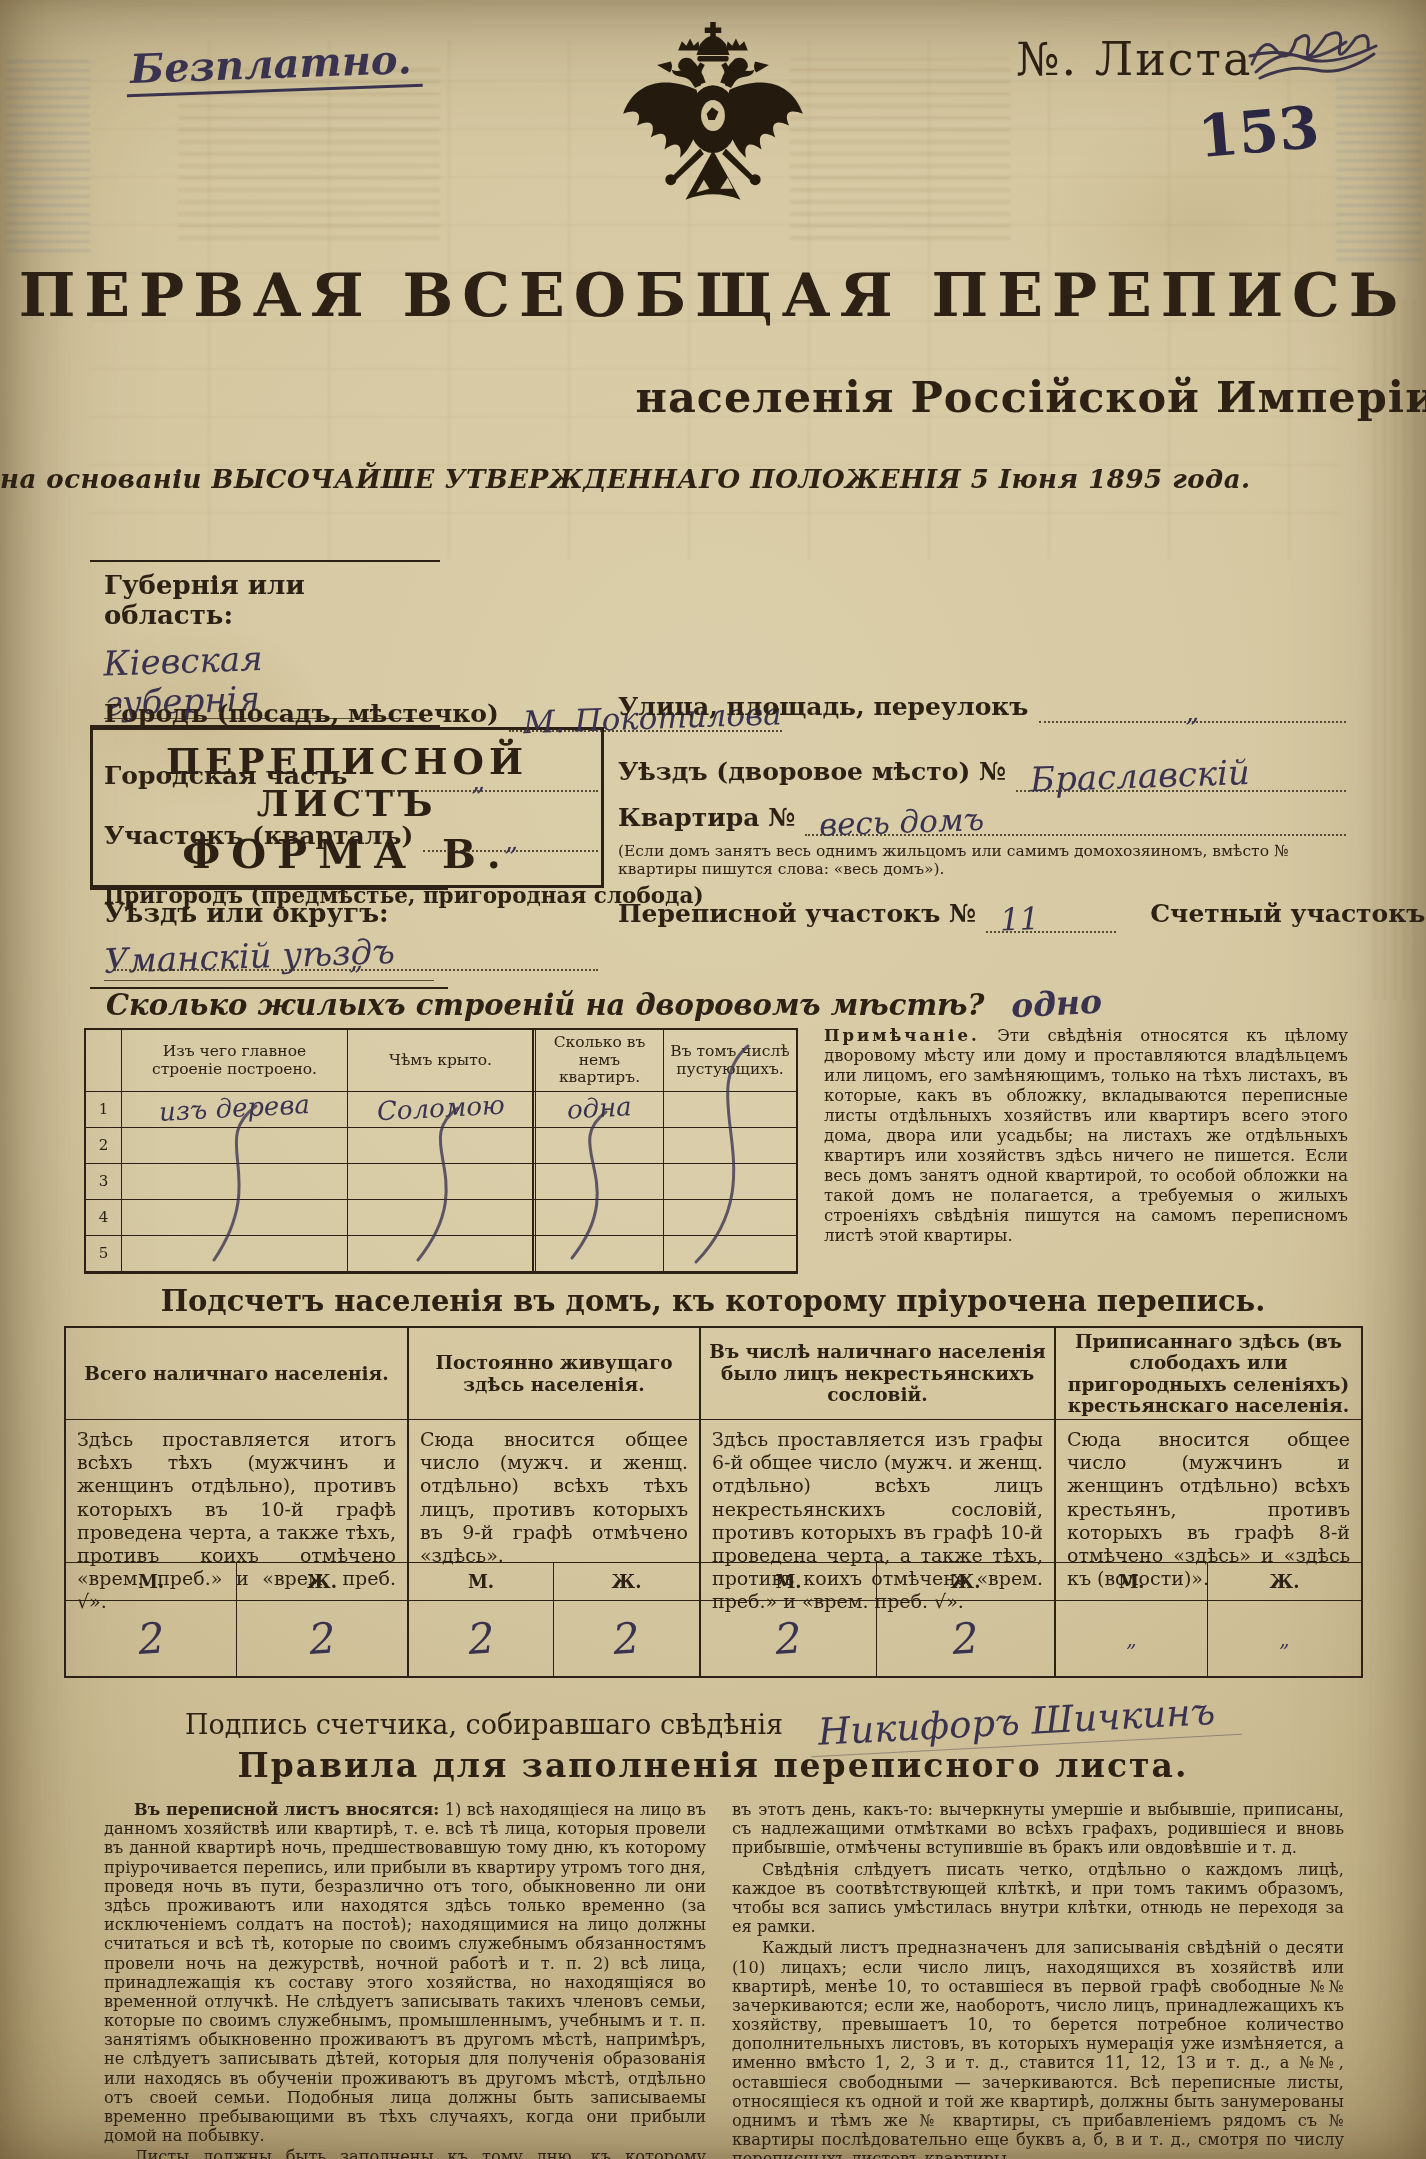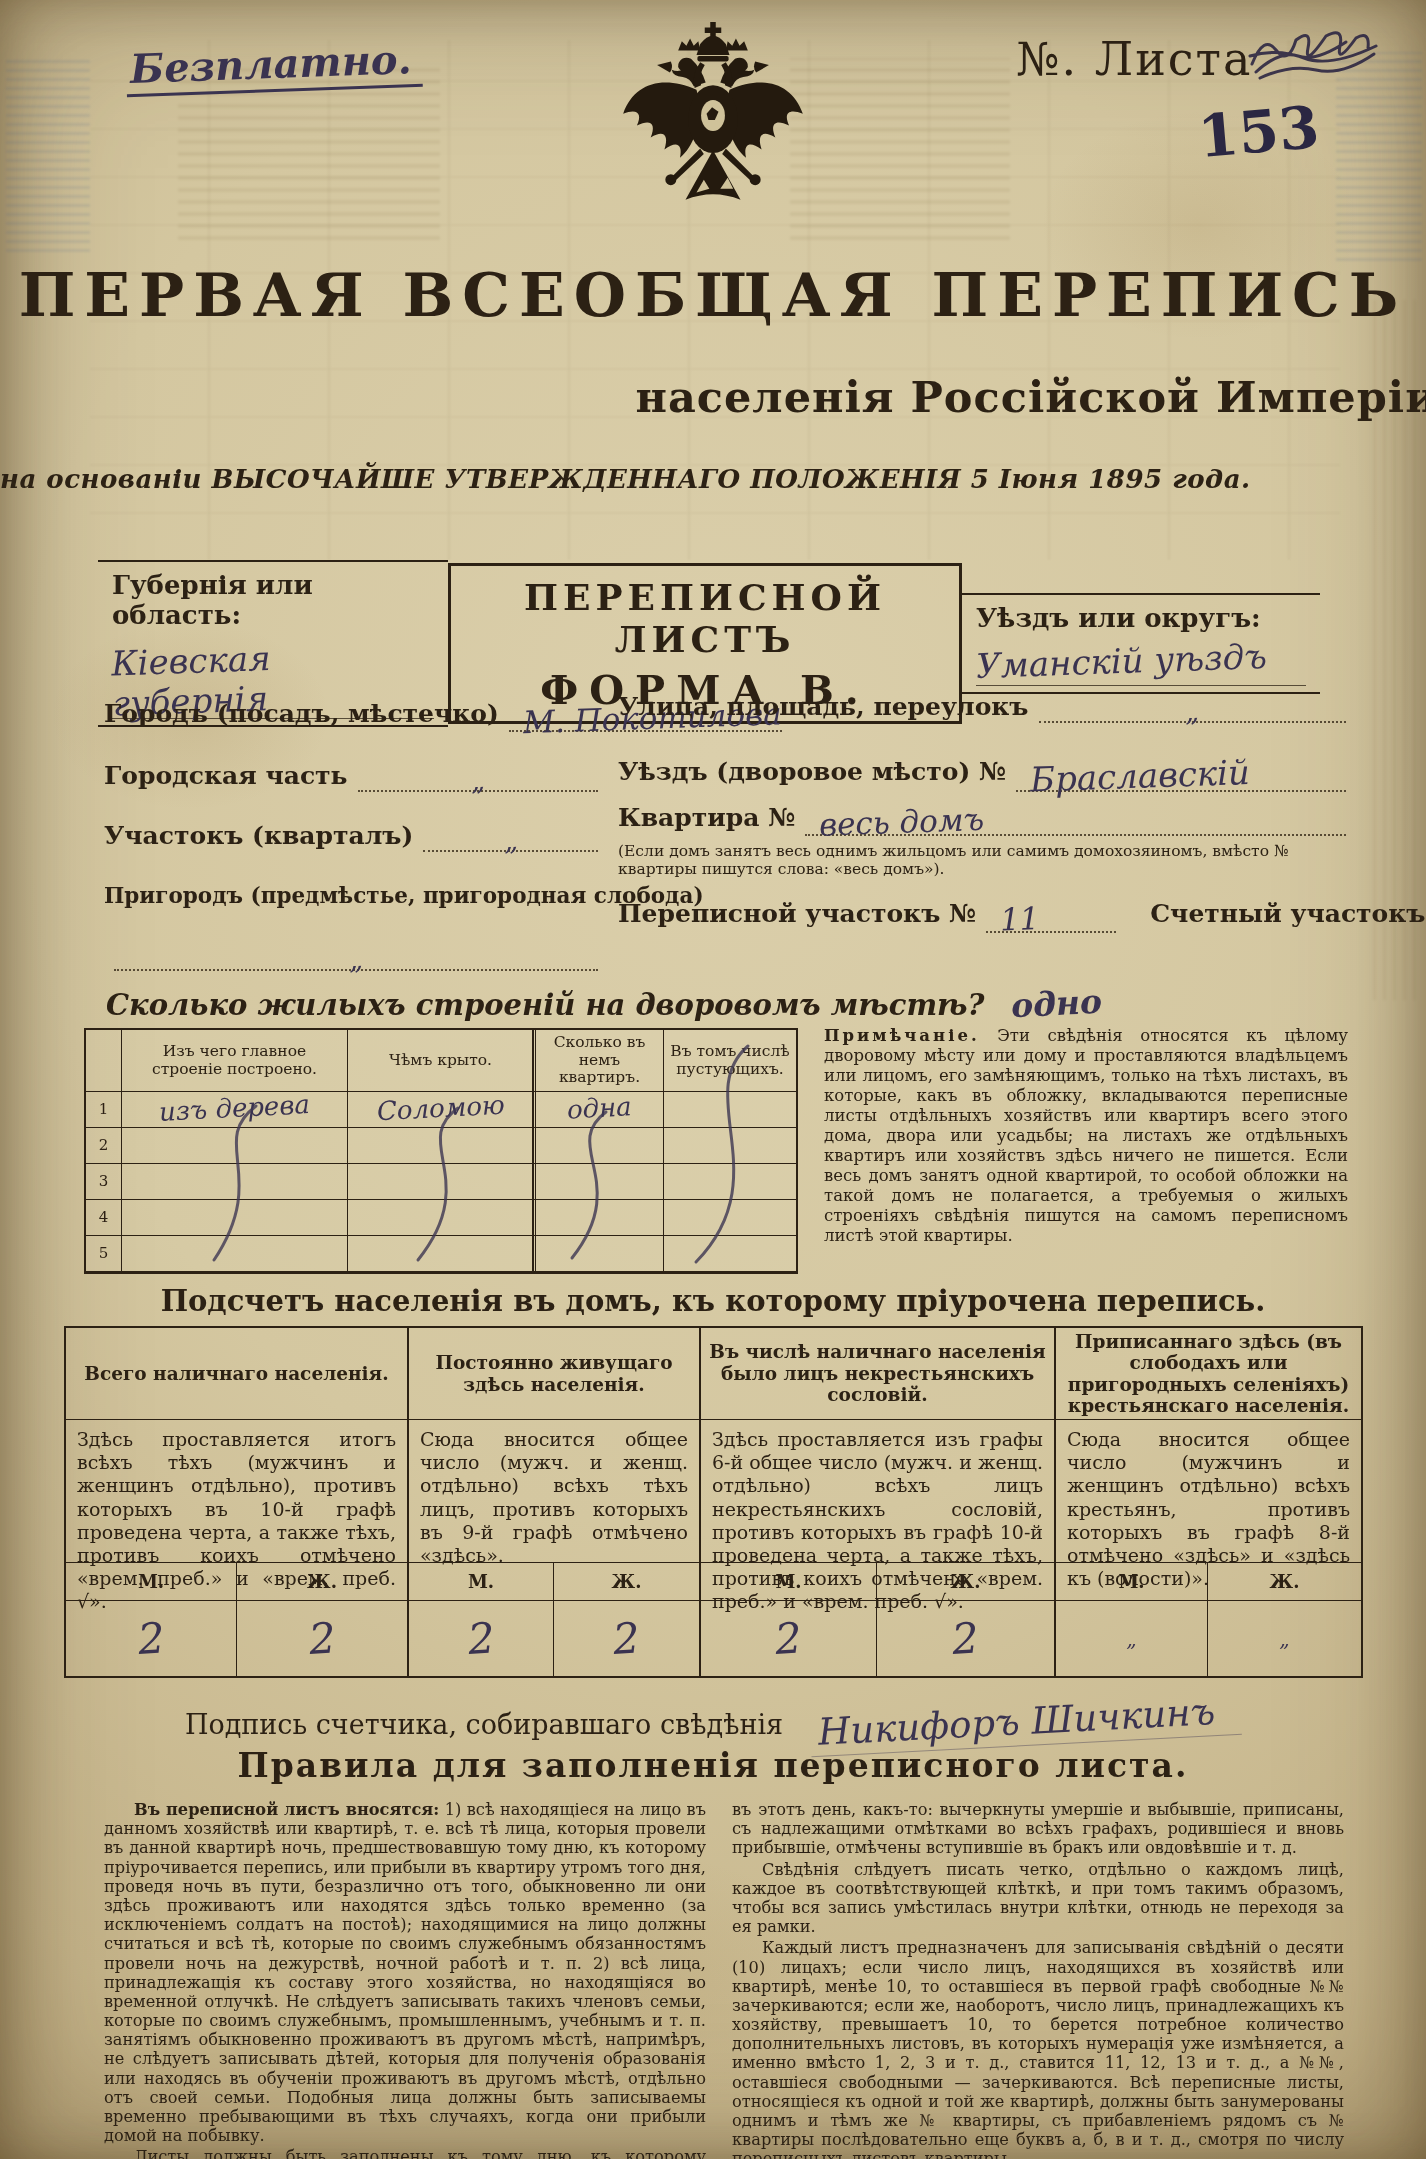--- a/index.html
+++ b/index.html
@@ -37,21 +37,21 @@
       border-bottom:3px solid #3a3350;padding:0 10px 2px 4px;}
   .eagle{left:612px;top:22px;width:202px;height:220px;}
   .sheetno{left:1016px;top:32px;font-size:46px;letter-spacing:2px;white-space:nowrap;}
   .scribble{left:1246px;top:26px;width:140px;height:62px;}
   .sheetno-val{left:1198px;top:98px;font-size:58px;font-weight:bold;color:#2b2742;transform:rotate(-5deg);}
   
   .title{left:0;top:260px;width:100%;text-align:center;font-size:60px;font-weight:bold;letter-spacing:9px;}
   .subtitle{left:0;top:372px;width:100%;text-align:right;font-size:43px;font-weight:bold;letter-spacing:1px;padding-left:28px;}
   .basis{left:0;top:464px;width:100%;text-align:left;font-size:26px;font-weight:bold;letter-spacing:.5px;font-style:italic;}
   
-  .hdr-row{left:98px;top:560px;width:1232px;display:flex;align-items:center;}
+  .hdr-row{left:90px;top:560px;width:1232px;display:flex;align-items:flex-start;flex-direction:column;}
   .hdr-cell{border-top:2px solid #2c2114;border-bottom:2px solid #2c2114;padding:8px 14px 6px;}
   .hdr-left{width:322px;}
   .hdr-right{width:330px;}
   .hdr-label{font-size:26px;font-weight:bold;}
   .hdr-line{border-bottom:1.5px solid rgba(44,33,20,.75);margin-top:8px;min-height:44px;}
   .hdr-line .hw{font-size:34px;display:inline-block;transform:rotate(-2deg);}
   .hdr-center{width:496px;border:3px solid #2c2114;text-align:center;padding:10px 6px 8px;}
   .hdr-center .l1{font-size:36px;font-weight:bold;letter-spacing:5px;}
   .hdr-center .l2{font-size:40px;font-weight:bold;letter-spacing:11px;margin-top:6px;}
   

